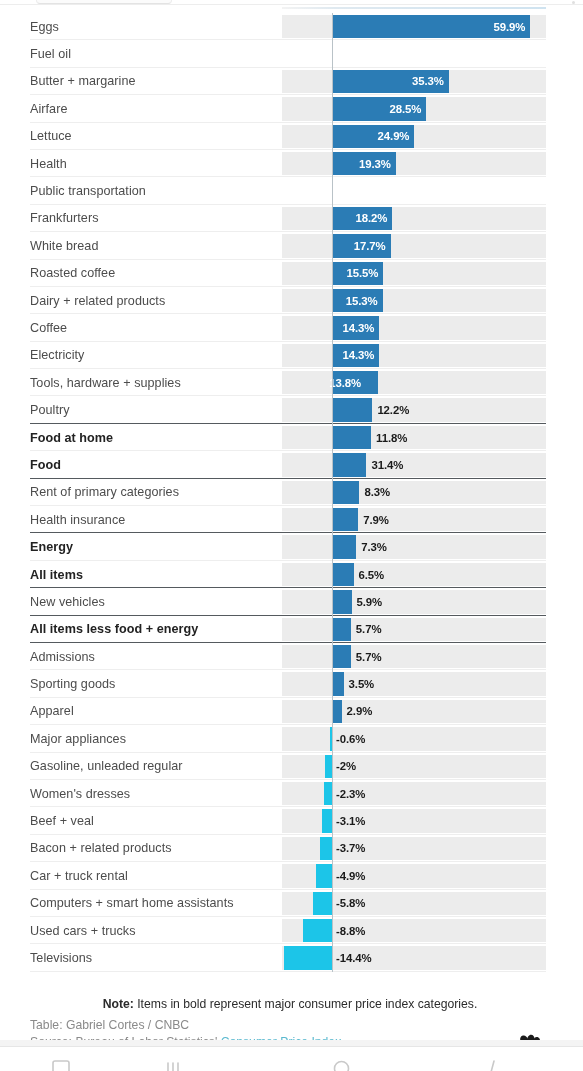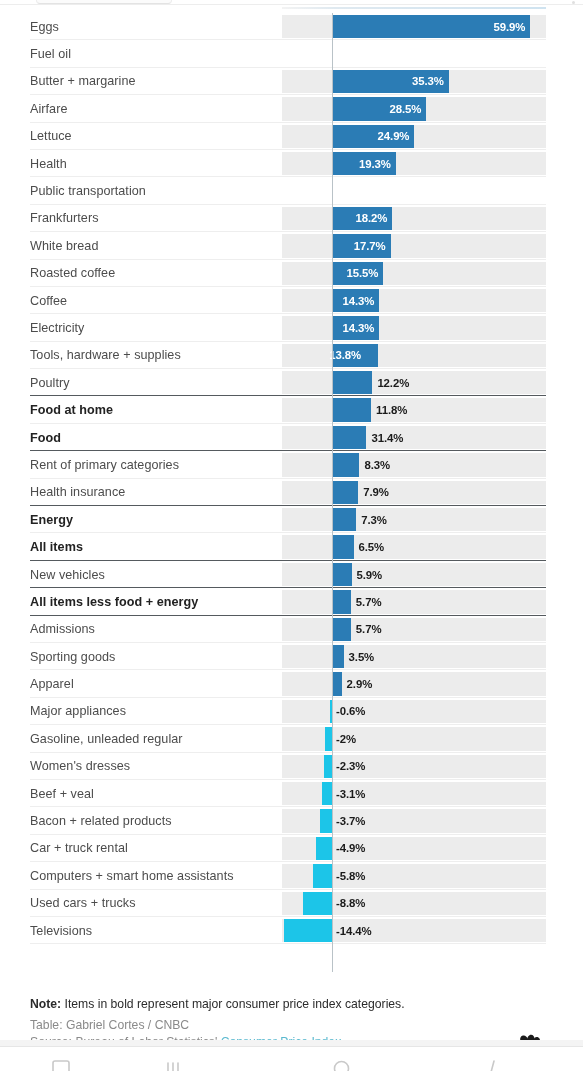--- a/index.html
+++ b/index.html
@@ -152,20 +152,21 @@
   .footnotes {
     position: absolute;
     left: 30px;
     width: 520px;
   }
   .fn-note {
     font-size: 12.2px;
     color: #2b2b2b;
     line-height: 17px;
     margin-bottom: 4px;
+    text-align: center;
   }
   .fn-note .b { font-weight: bold; }
   .fn-line {
     font-size: 12.2px;
     color: #8a8a8a;
     line-height: 17px;
   }
   .fn-link {
     color: #5ab9cf;
     text-decoration: none;
@@ -289,20 +290,29 @@
             <div class="vlabel inside" style="left: 103.587px; transform: translate(-100%, -50%);">17.7%</div>
           </div>
         </div>
         <div class="row">
           <div class="hairline"></div>
           <div class="label">Roasted coffee</div>
           <div class="plot">
             <div class="track"></div>
             <div class="bar pos" style="left: 50px; width: 51.305px;"></div>
             <div class="vlabel inside" style="left: 96.305px; transform: translate(-100%, -50%);">15.5%</div>
+          </div>
+        </div>
+        <div class="row">
+          <div class="hairline"></div>
+          <div class="label">Dairy + related products</div>
+          <div class="plot">
+            <div class="track"></div>
+            <div class="bar pos" style="left: 50px; width: 50.643px;"></div>
+            <div class="vlabel inside" style="left: 95.643px; transform: translate(-100%, -50%);">15.3%</div>
           </div>
         </div>
         <div class="row">
           <div class="hairline"></div>
           <div class="label">Coffee</div>
           <div class="plot">
             <div class="track"></div>
             <div class="bar pos" style="left: 50px; width: 47.333px;"></div>
             <div class="vlabel inside" style="left: 92.333px; transform: translate(-100%, -50%);">14.3%</div>
           </div>

